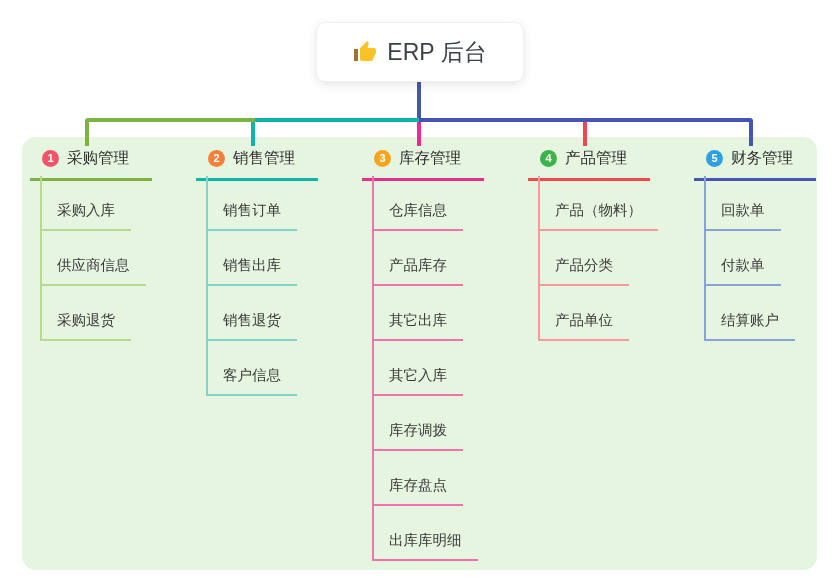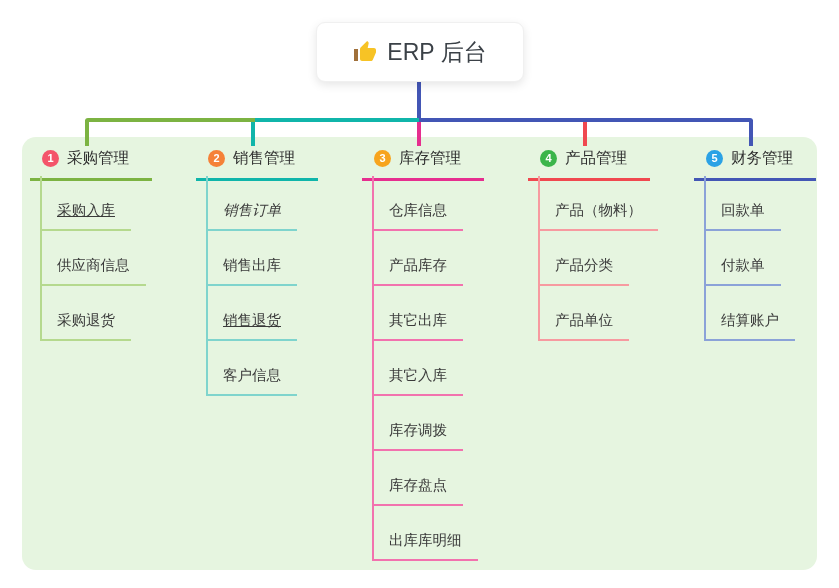--- a/index.html
+++ b/index.html
@@ -59,45 +59,45 @@
   <span>ERP 后台</span>
 </div>
 
 <div class="branch b1">
   <div class="branch-header" style="border-bottom-color: rgb(124, 179, 66);">
     <span class="badge" style="background-color: rgb(244, 84, 106);">1</span>
     <span>采购管理</span>
   </div>
   <div class="items" style="border-left-color: rgb(181, 217, 142);">
     <div class="item">
-      <span class="item-label" style="border-bottom-color: rgb(181, 217, 142); text-decoration: underline;">采购入库</span>
+      <span class="item-label" style="border-bottom-color: rgb(181, 217, 142);">采购入库</span>
     </div>
     <div class="item">
       <span class="item-label" style="border-bottom-color: rgb(181, 217, 142);">供应商信息</span>
     </div>
     <div class="item">
       <span class="item-label" style="border-bottom-color: rgb(181, 217, 142);">采购退货</span>
     </div>
   </div>
 </div>
 
 <div class="branch b2">
   <div class="branch-header" style="border-bottom-color: rgb(16, 181, 170);">
     <span class="badge" style="background-color: rgb(245, 129, 56);">2</span>
     <span>销售管理</span>
   </div>
   <div class="items" style="border-left-color: rgb(127, 212, 205);">
     <div class="item">
-      <span class="item-label" style="border-bottom-color: rgb(127, 212, 205); font-style: italic;">销售订单</span>
+      <span class="item-label" style="border-bottom-color: rgb(127, 212, 205);">销售订单</span>
     </div>
     <div class="item">
       <span class="item-label" style="border-bottom-color: rgb(127, 212, 205); text-align: right;">销售出库</span>
     </div>
     <div class="item">
-      <span class="item-label" style="border-bottom-color: rgb(127, 212, 205); text-decoration: underline;">销售退货</span>
+      <span class="item-label" style="border-bottom-color: rgb(127, 212, 205);">销售退货</span>
     </div>
     <div class="item">
       <span class="item-label" style="border-bottom-color: rgb(127, 212, 205);">客户信息</span>
     </div>
   </div>
 </div>
 
 <div class="branch b3">
   <div class="branch-header" style="border-bottom-color: rgb(230, 46, 143);">
     <span class="badge" style="background-color: rgb(247, 164, 29);">3</span>

